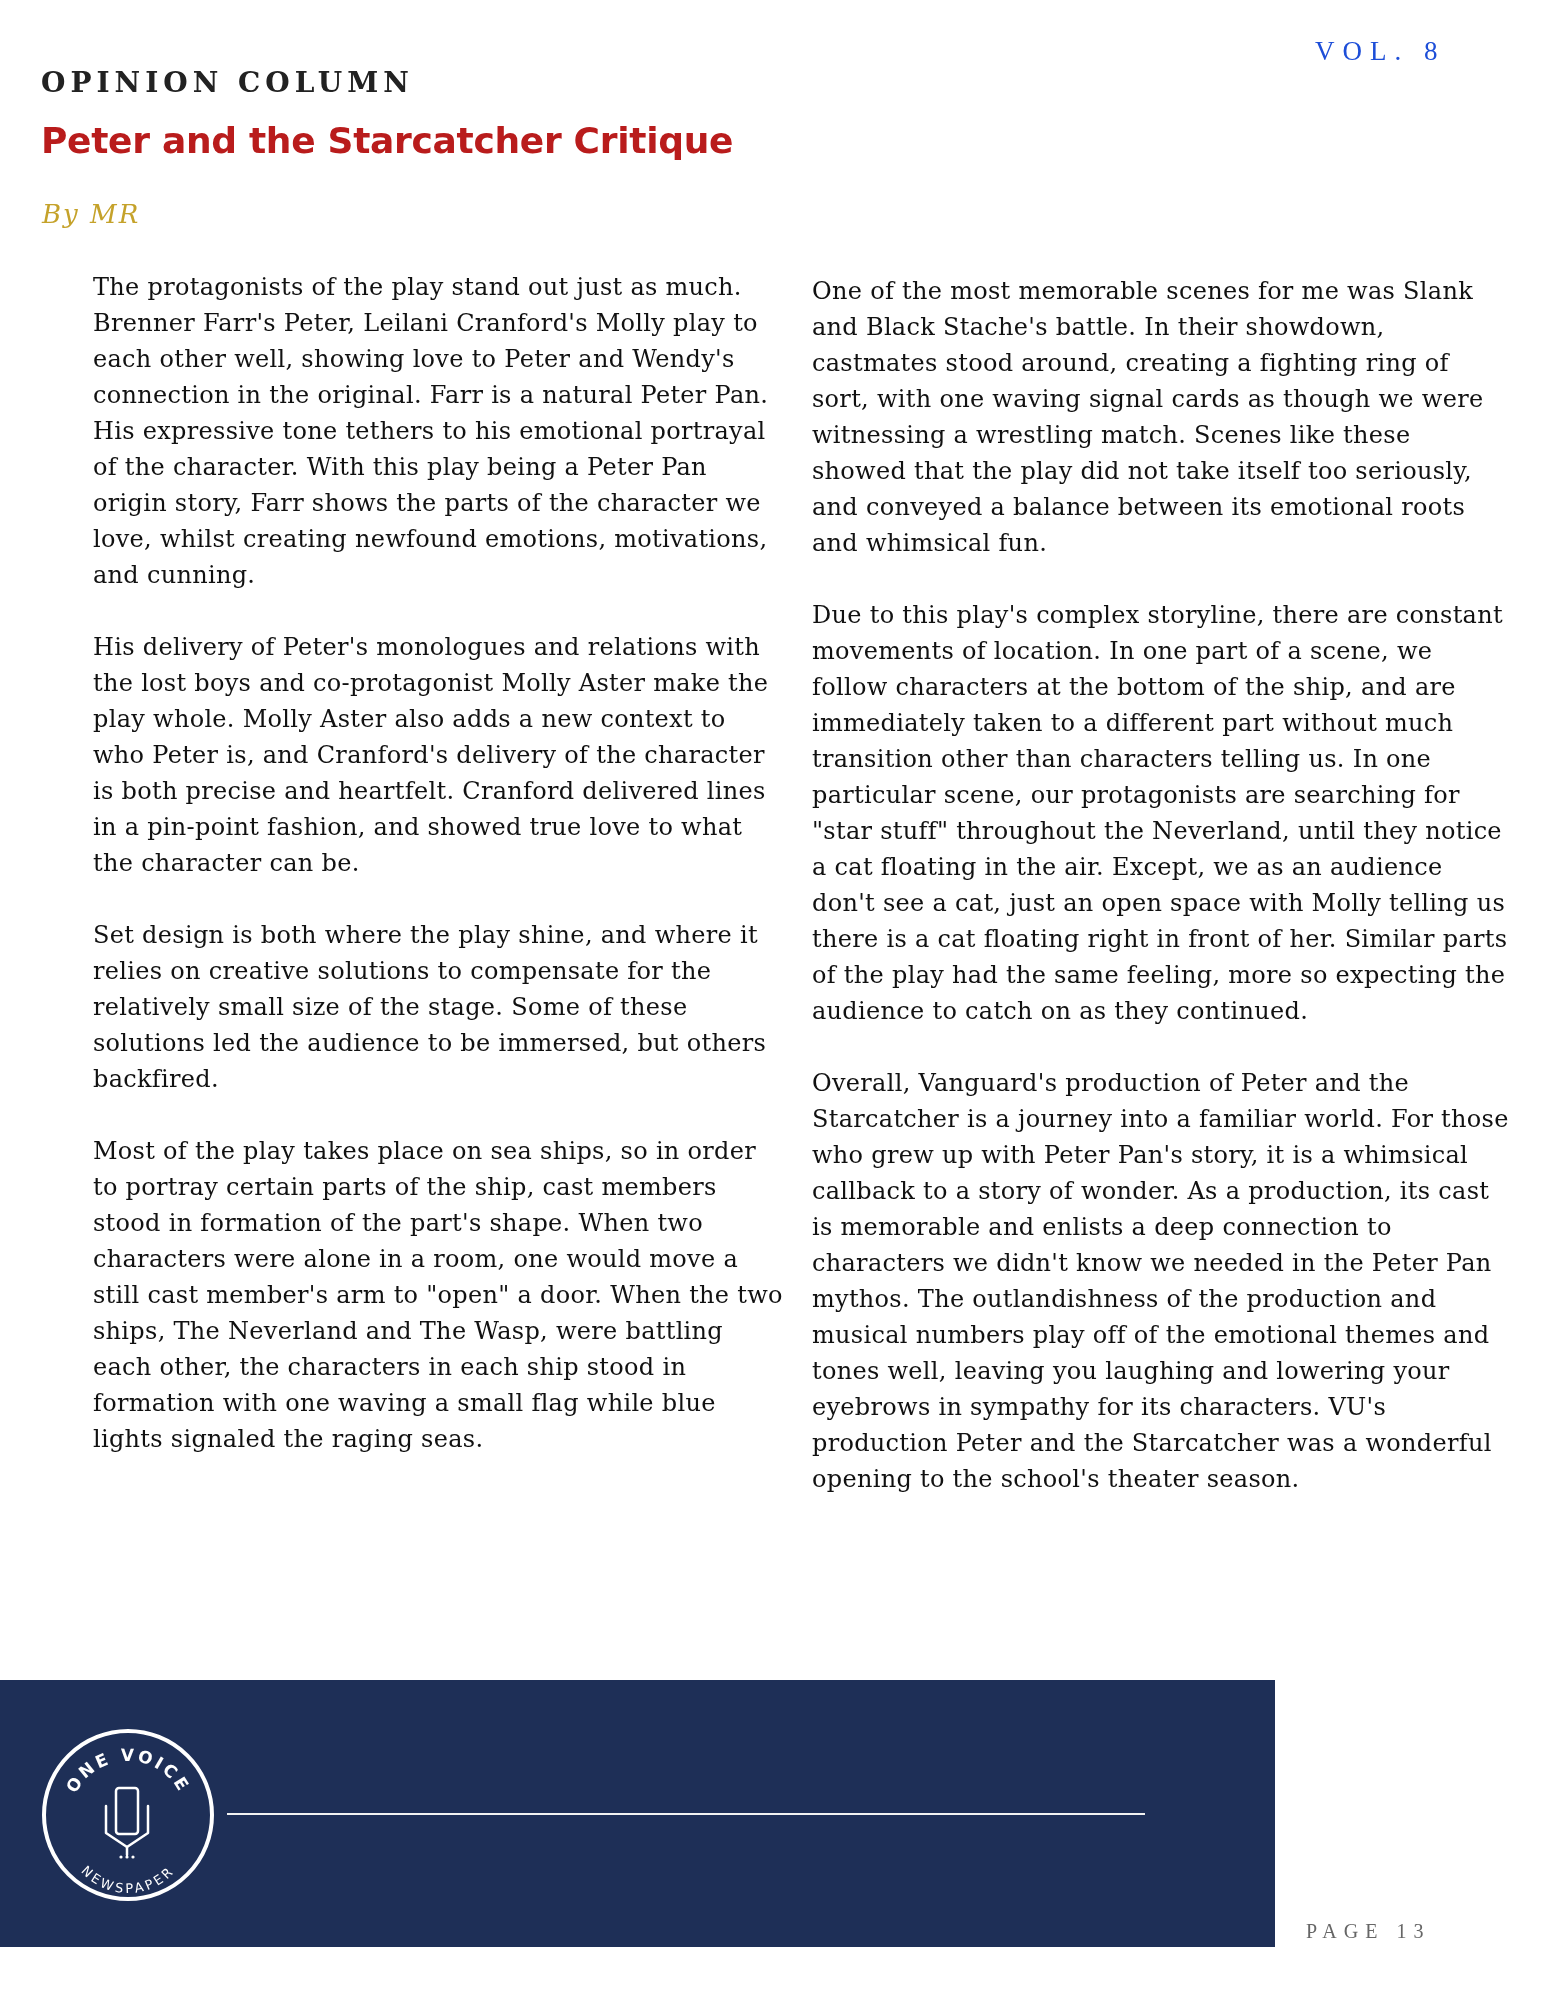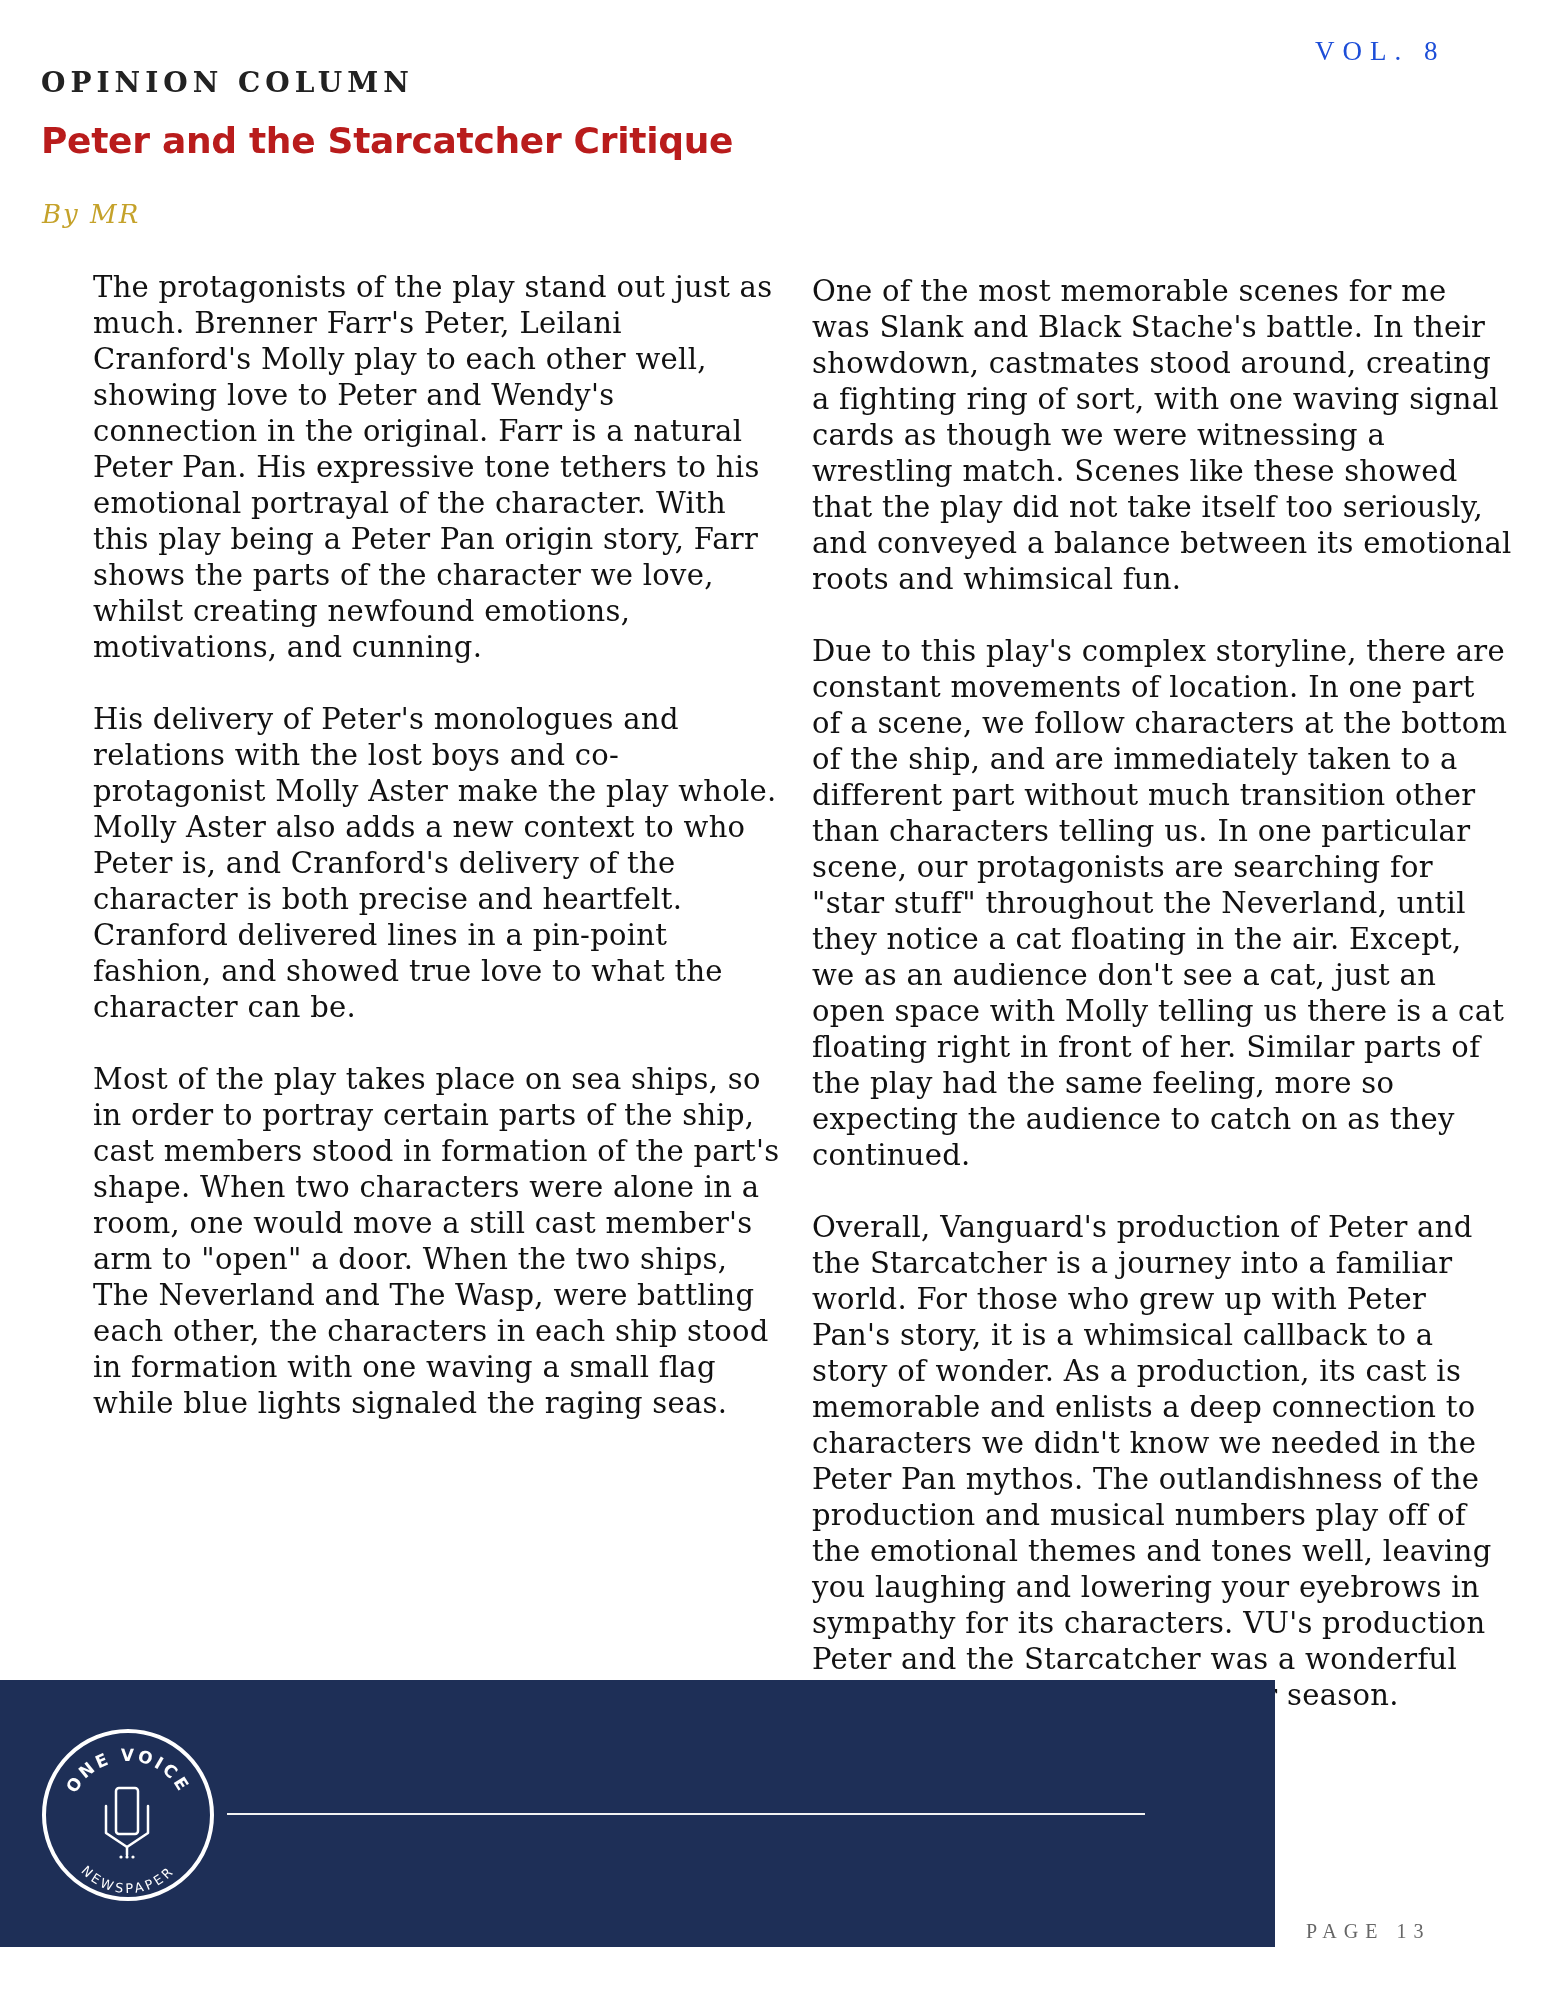--- a/index.html
+++ b/index.html
@@ -47,21 +47,21 @@
       top: 199px;
       font-family: "DejaVu Serif", serif;
       font-style: italic;
       font-size: 26px;
       letter-spacing: 2px;
       color: #c5a22a;
     }
     .column {
       position: absolute;
       font-family: "DejaVu Serif", "Liberation Serif", serif;
-      font-size: 29px;
+      font-size: 24px;
       line-height: 36px;
       letter-spacing: 0.3px;
       color: #111111;
     }
     .column p { margin: 0 0 36px 0; }
     .column p:last-child { margin-bottom: 0; }
     .col-left { left: 93px; top: 269px; width: 690px; }
     .col-right { left: 812px; top: 273px; width: 700px; }
 
     .footer-band {
@@ -104,20 +104,21 @@
 
 <div class="section-label">OPINION COLUMN</div>
 
 <h1 class="title" style="margin:0;">Peter and the Starcatcher Critique</h1>
 
 <div class="byline">By MR</div>
 
 <div class="column col-left">
   <p>The protagonists of the play stand out just as much. Brenner Farr's Peter, Leilani Cranford's Molly play to each other well, showing love to Peter and Wendy's connection in the original. Farr is a natural Peter Pan. His expressive tone tethers to his emotional portrayal of the character. With this play being a Peter Pan origin story, Farr shows the parts of the character we love, whilst creating newfound emotions, motivations, and cunning.</p>
   <p>His delivery of Peter's monologues and relations with the lost boys and co-protagonist Molly Aster make the play whole. Molly Aster also adds a new context to who Peter is, and Cranford's delivery of the character is both precise and heartfelt. Cranford delivered lines in a pin-point fashion, and showed true love to what the character can be.</p>
+  <p>Set design is both where the play shine, and where it relies on creative solutions to compensate for the relatively small size of the stage. Some of these solutions led the audience to be immersed, but others backfired.</p>
   <p>Most of the play takes place on sea ships, so in order to portray certain parts of the ship, cast members stood in formation of the part's shape. When two characters were alone in a room, one would move a still cast member's arm to "open" a door. When the two ships, The Neverland and The Wasp, were battling each other, the characters in each ship stood in formation with one waving a small flag while blue lights signaled the raging seas.</p>
 </div>
 
 <div class="column col-right">
   <p>One of the most memorable scenes for me was Slank and Black Stache's battle. In their showdown, castmates stood around, creating a fighting ring of sort, with one waving signal cards as though we were witnessing a wrestling match. Scenes like these showed that the play did not take itself too seriously, and conveyed a balance between its emotional roots and whimsical fun.</p>
   <p>Due to this play's complex storyline, there are constant movements of location. In one part of a scene, we follow characters at the bottom of the ship, and are immediately taken to a different part without much transition other than characters telling us. In one particular scene, our protagonists are searching for "star stuff" throughout the Neverland, until they notice a cat floating in the air. Except, we as an audience don't see a cat, just an open space with Molly telling us there is a cat floating right in front of her. Similar parts of the play had the same feeling, more so expecting the audience to catch on as they continued.</p>
   <p>Overall, Vanguard's production of Peter and the Starcatcher is a journey into a familiar world. For those who grew up with Peter Pan's story, it is a whimsical callback to a story of wonder. As a production, its cast is memorable and enlists a deep connection to characters we didn't know we needed in the Peter Pan mythos. The outlandishness of the production and musical numbers play off of the emotional themes and tones well, leaving you laughing and lowering your eyebrows in sympathy for its characters. VU's production Peter and the Starcatcher was a wonderful opening to the school's theater season.</p>
 </div>
 
 <div class="footer-band">

